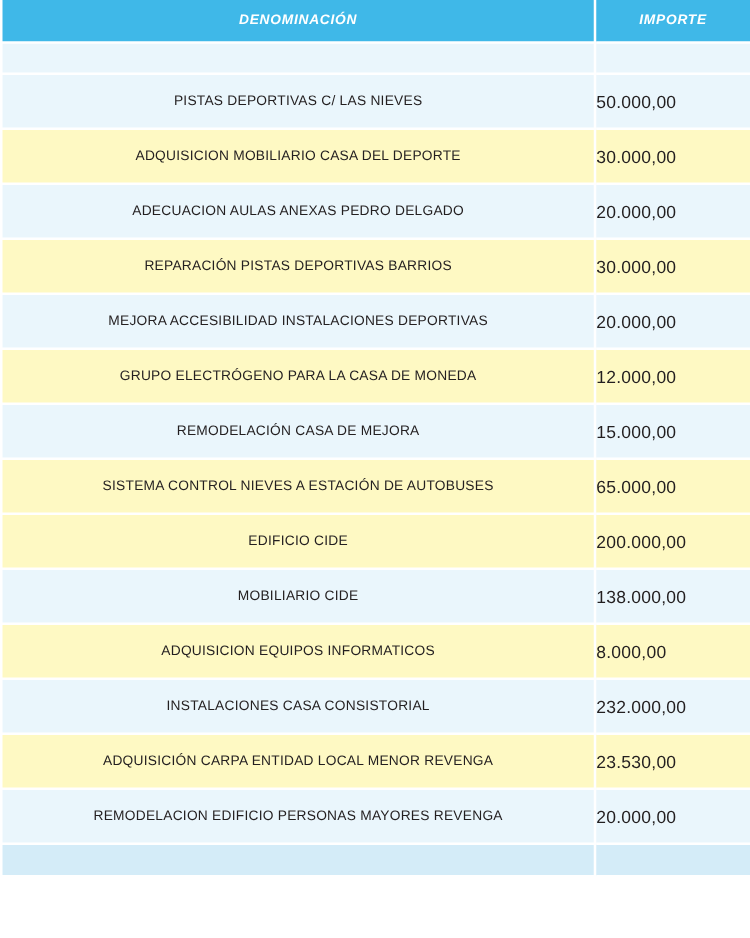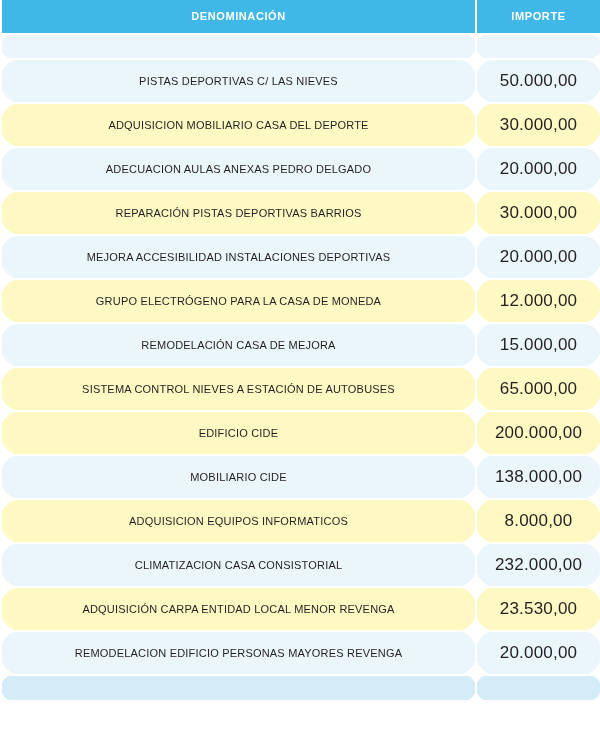--- a/index.html
+++ b/index.html
@@ -32,43 +32,42 @@
     color: #ffffff;
     font-size: 11px;
     font-weight: bold;
     letter-spacing: 0.6px;
     text-align: center;
     padding: 10px 4px 11px 4px;
     border-left: 2px solid #ffffff;
     border-right: 2px solid #ffffff;
     border-bottom: 2px solid #ffffff;
     text-transform: uppercase;
+    font-style: italic;
   }
   thead th.denom { border-left: 2px solid #ffffff; }
   thead th.import { border-right: 2px solid #ffffff; text-align: center; }
 
   tbody td {
     font-size: 11px;
     color: #231f20;
     padding: 0;
     height: 42px;
     vertical-align: middle;
     border-left: 2px solid #ffffff;
     border-right: 2px solid #ffffff;
     border-bottom: 2px solid #ffffff;
-    border-radius: 20px;
   }
   tbody td.denom {
     text-align: center;
     padding: 0 8px;
     letter-spacing: 0.2px;
   }
   tbody td.import {
-    text-align: center;
-    font-size: 17px;
+    font-size: 14px;
     letter-spacing: 0.2px;
   }
   tbody tr.light td { background: #eaf6fc; }
   tbody tr.dark td { background: #fef9c3; }
   tbody tr.spacer-row td {
     height: 23px;
     background: #eaf6fc;
   }
   tbody tr.spacer-row.dark td { background: #d4ecf8; }
   tbody tr.tail td { height: 24px; }
@@ -131,21 +130,21 @@
         </tr>
         <tr class="light">
           <td class="denom">MOBILIARIO CIDE</td>
           <td class="import">138.000,00</td>
         </tr>
         <tr class="dark">
           <td class="denom">ADQUISICION EQUIPOS INFORMATICOS</td>
           <td class="import">8.000,00</td>
         </tr>
         <tr class="light">
-          <td class="denom">CLIMATIZACION CASA CONSISTORIAL</td>
+          <td class="denom">INSTALACIONES CASA CONSISTORIAL</td>
           <td class="import">232.000,00</td>
         </tr>
         <tr class="dark">
           <td class="denom">ADQUISICIÓN CARPA ENTIDAD LOCAL MENOR REVENGA</td>
           <td class="import">23.530,00</td>
         </tr>
         <tr class="light">
           <td class="denom">REMODELACION EDIFICIO PERSONAS MAYORES REVENGA</td>
           <td class="import">20.000,00</td>
         </tr>

